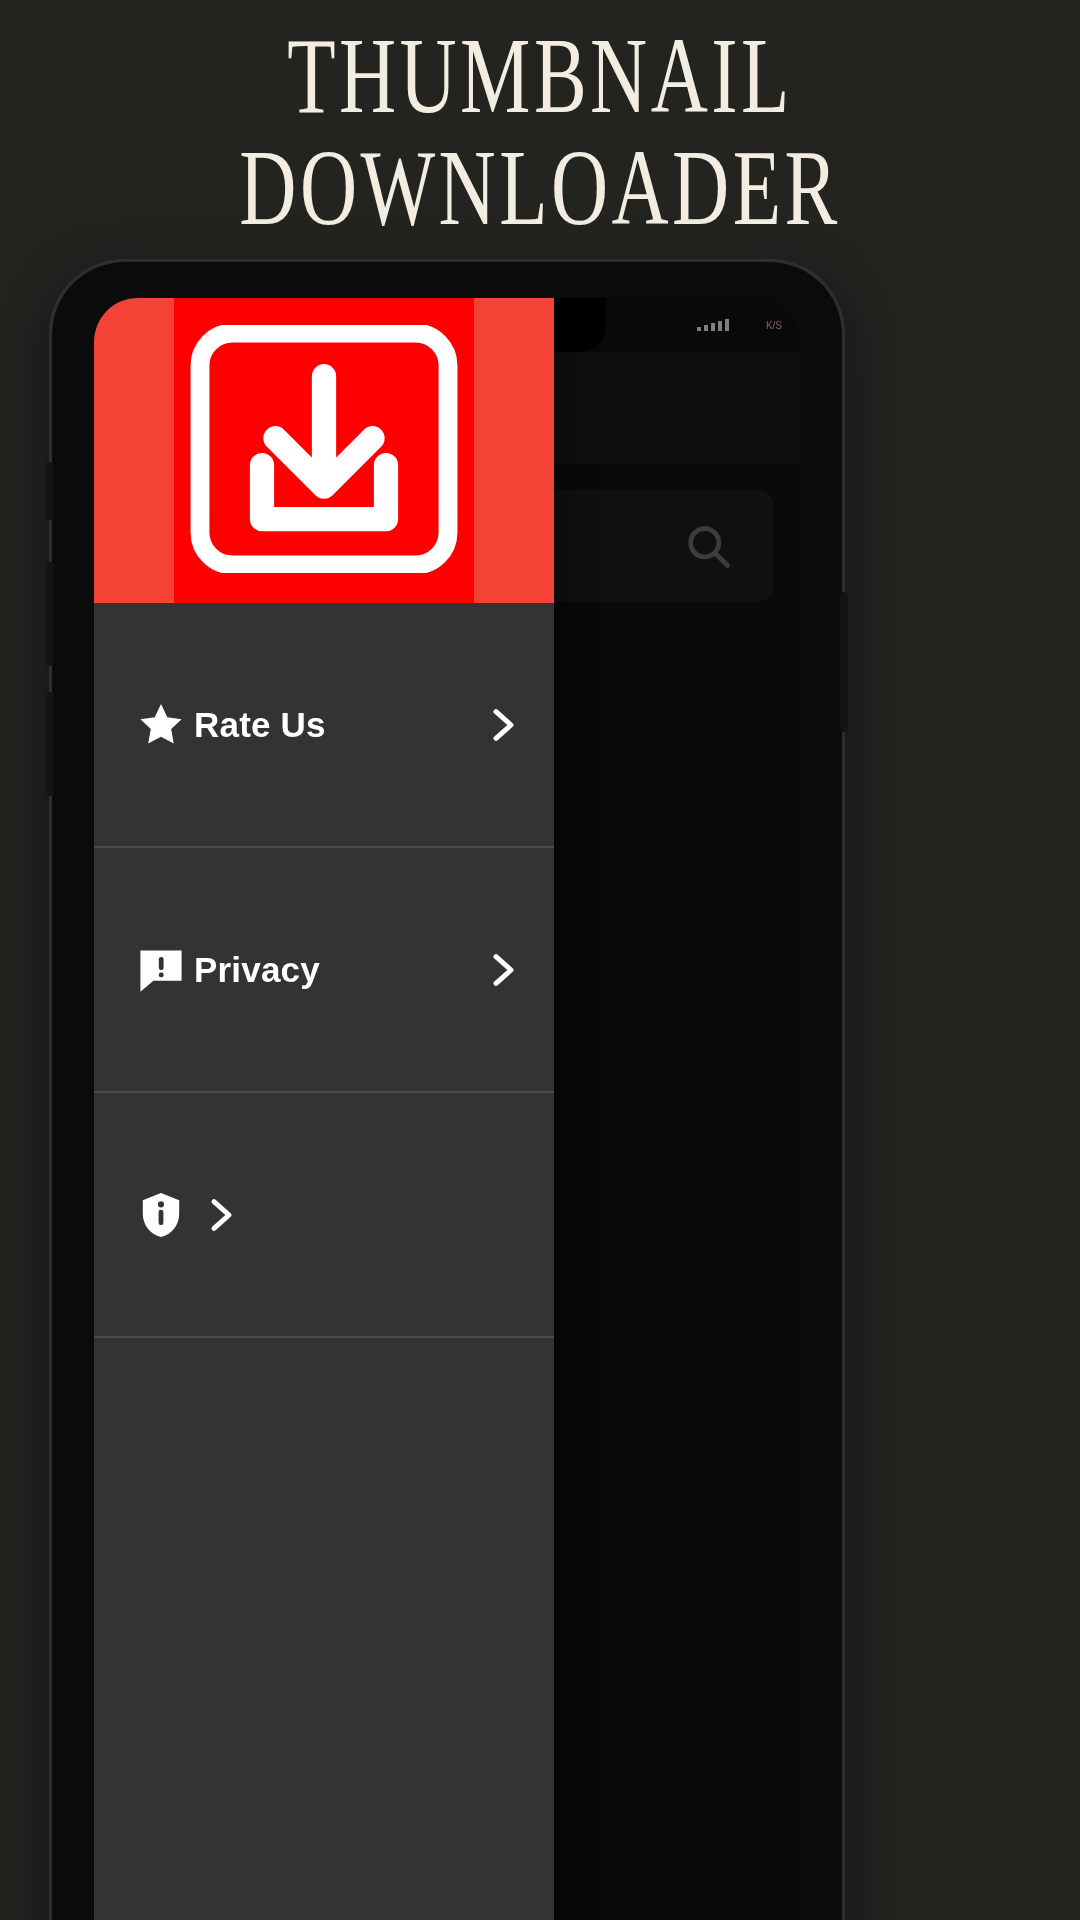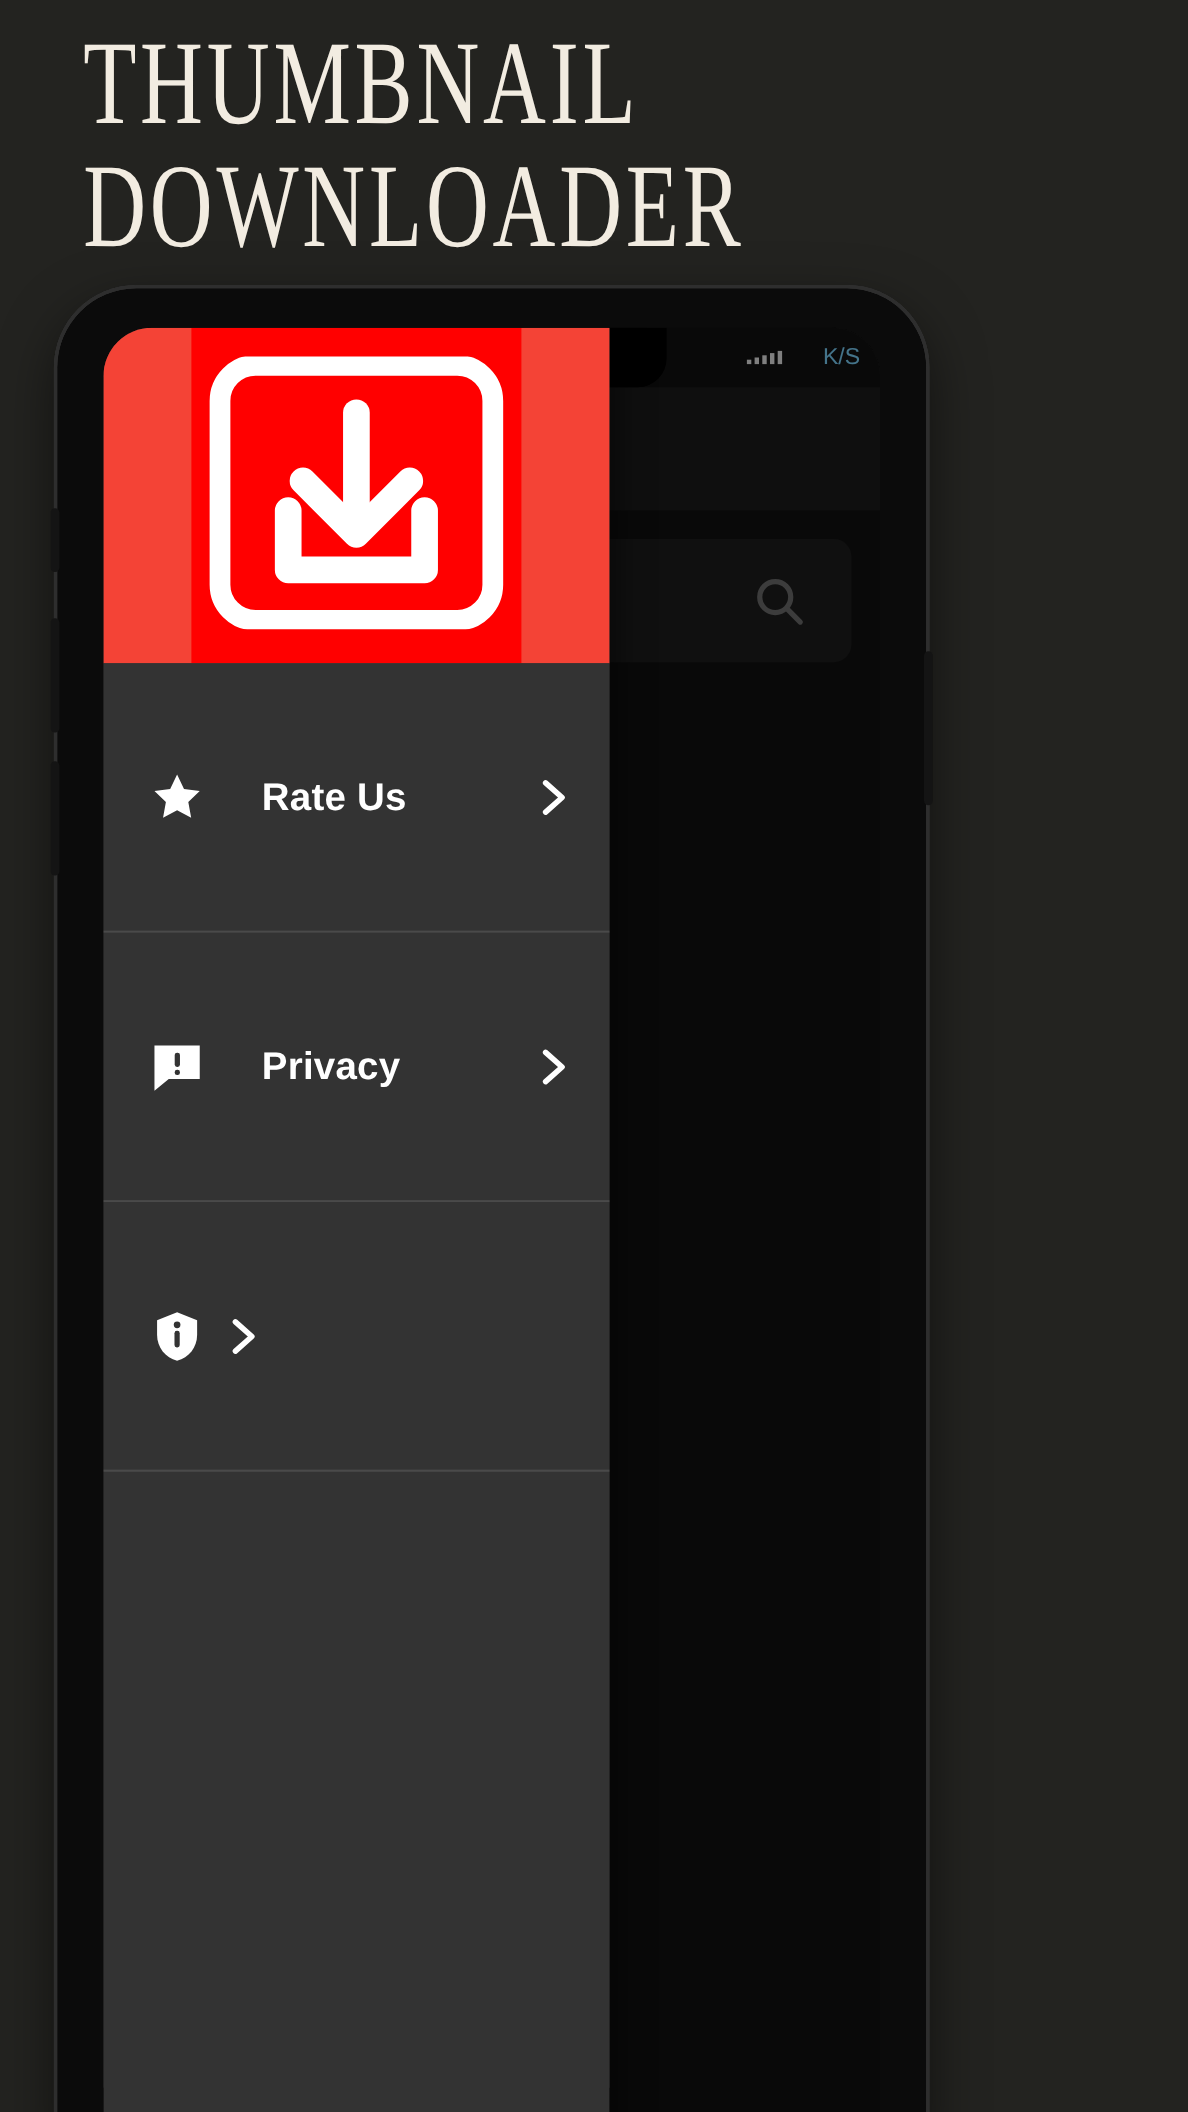--- a/index.html
+++ b/index.html
@@ -6,20 +6,21 @@
   body{
     width:1080px;height:1920px;overflow:hidden;
     background:#232320;
     font-family:"Liberation Sans", sans-serif;
     position:relative;
   }
 
   
   #poster-title{
     position:absolute;left:0;top:22px;width:1080px;
+    text-align:center;
     color:#f2ece1;
     font-family:"Liberation Serif", serif;
     line-height:0.98;
     pointer-events:none;
   }
   .title-line{
     display:block;
     font-size:96px;
     letter-spacing:4px;
     font-weight:400;
@@ -74,21 +75,21 @@
   
   #status-bar{
     position:absolute;left:0;top:0;width:100%;height:54px;
     z-index:30;display:flex;align-items:center;justify-content:space-between;
     padding:0 18px;box-sizing:border-box;color:#fff;font-size:17px;
   }
   #status-left{display:flex;align-items:center;gap:7px;}
   #status-time{font-size:17px;color:#fff;font-weight:400;}
   .sb-dot{width:5px;height:5px;border-radius:50%;background:#e8e8e8;}
   #status-right{display:flex;align-items:center;gap:6px;}
-  #net-speed{font-size:21px;color:#7dd3fc;margin-left:31px;}
+  #net-speed{font-size:10px;color:#fca5a5;margin-left:31px;}
   #sig-bars{display:flex;align-items:flex-end;gap:3px;height:12px;}
   .sig{width:4px;background:#e8e8e8;}
   #battery-cap{
     width:28px;height:14px;border:2px solid #e8e8e8;border-radius:3px;
     position:relative;
   }
   #battery-cap:after{content:"";position:absolute;right:-5px;top:4px;width:3px;height:6px;background:#e8e8e8;border-radius:0 2px 2px 0;}
   #battery-fill{position:absolute;left:1px;top:1px;bottom:1px;width:70%;background:#e8e8e8;border-radius:1px;}
 
   
@@ -134,21 +135,21 @@
     position:relative;height:245px;width:100%;
     display:flex;align-items:center;
     box-sizing:border-box;padding:0 28px 0 34px;
     border-bottom:2px solid #4a4a4a;
     background:#333333;
   }
   .drawer-item .di-icon{
     width:66px;flex:0 0 66px;display:flex;align-items:center;justify-content:center;
   }
   .drawer-item .di-label{
-    flex:1;color:#ffffff;font-size:35px;font-weight:700;margin-left:44px;
+    flex:1;color:#ffffff;font-size:35px;font-weight:700;
     letter-spacing:.2px;
   }
   .drawer-item .di-chevron{
     width:50px;flex:0 0 50px;display:flex;align-items:center;justify-content:center;
   }
   #drawer-spacer{background:#333333;width:100%;height:560px;}
 
   
   #scrim{
     position:absolute;left:460px;top:0;right:0;height:100%;

